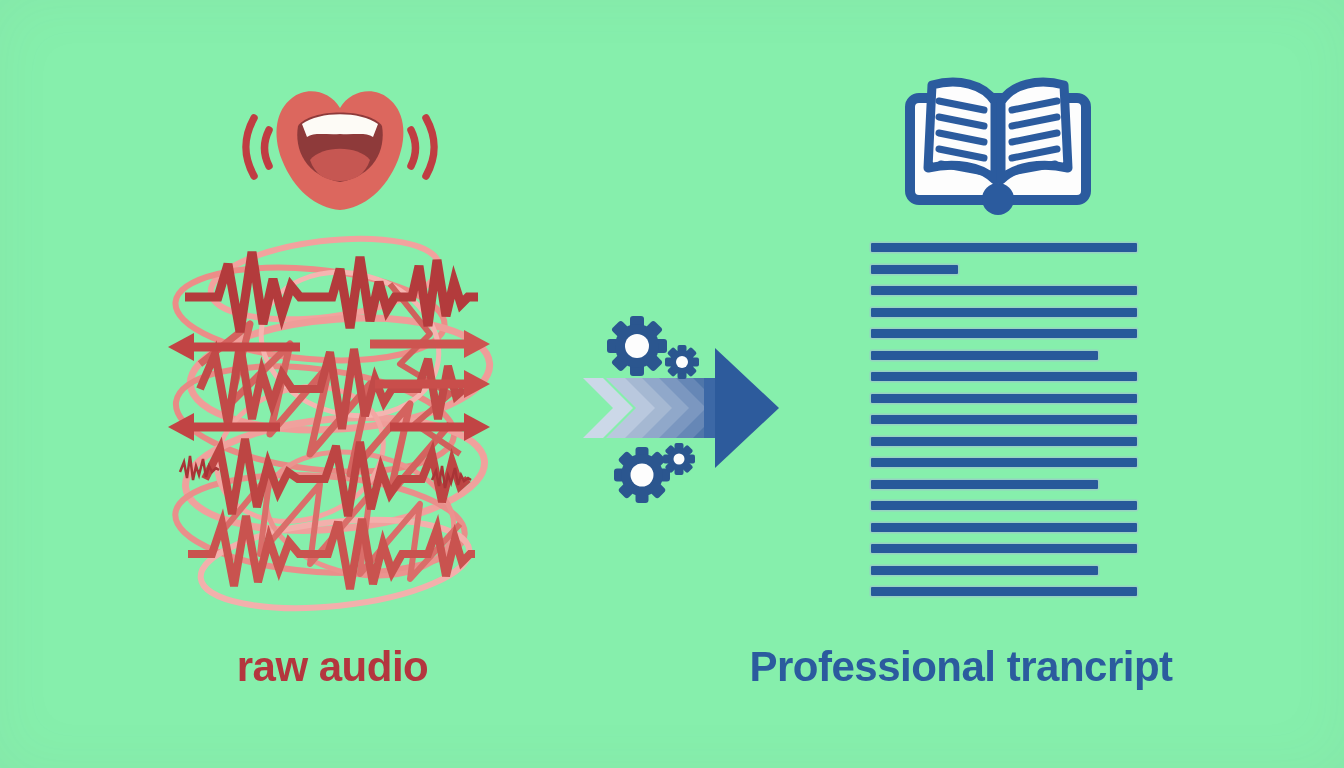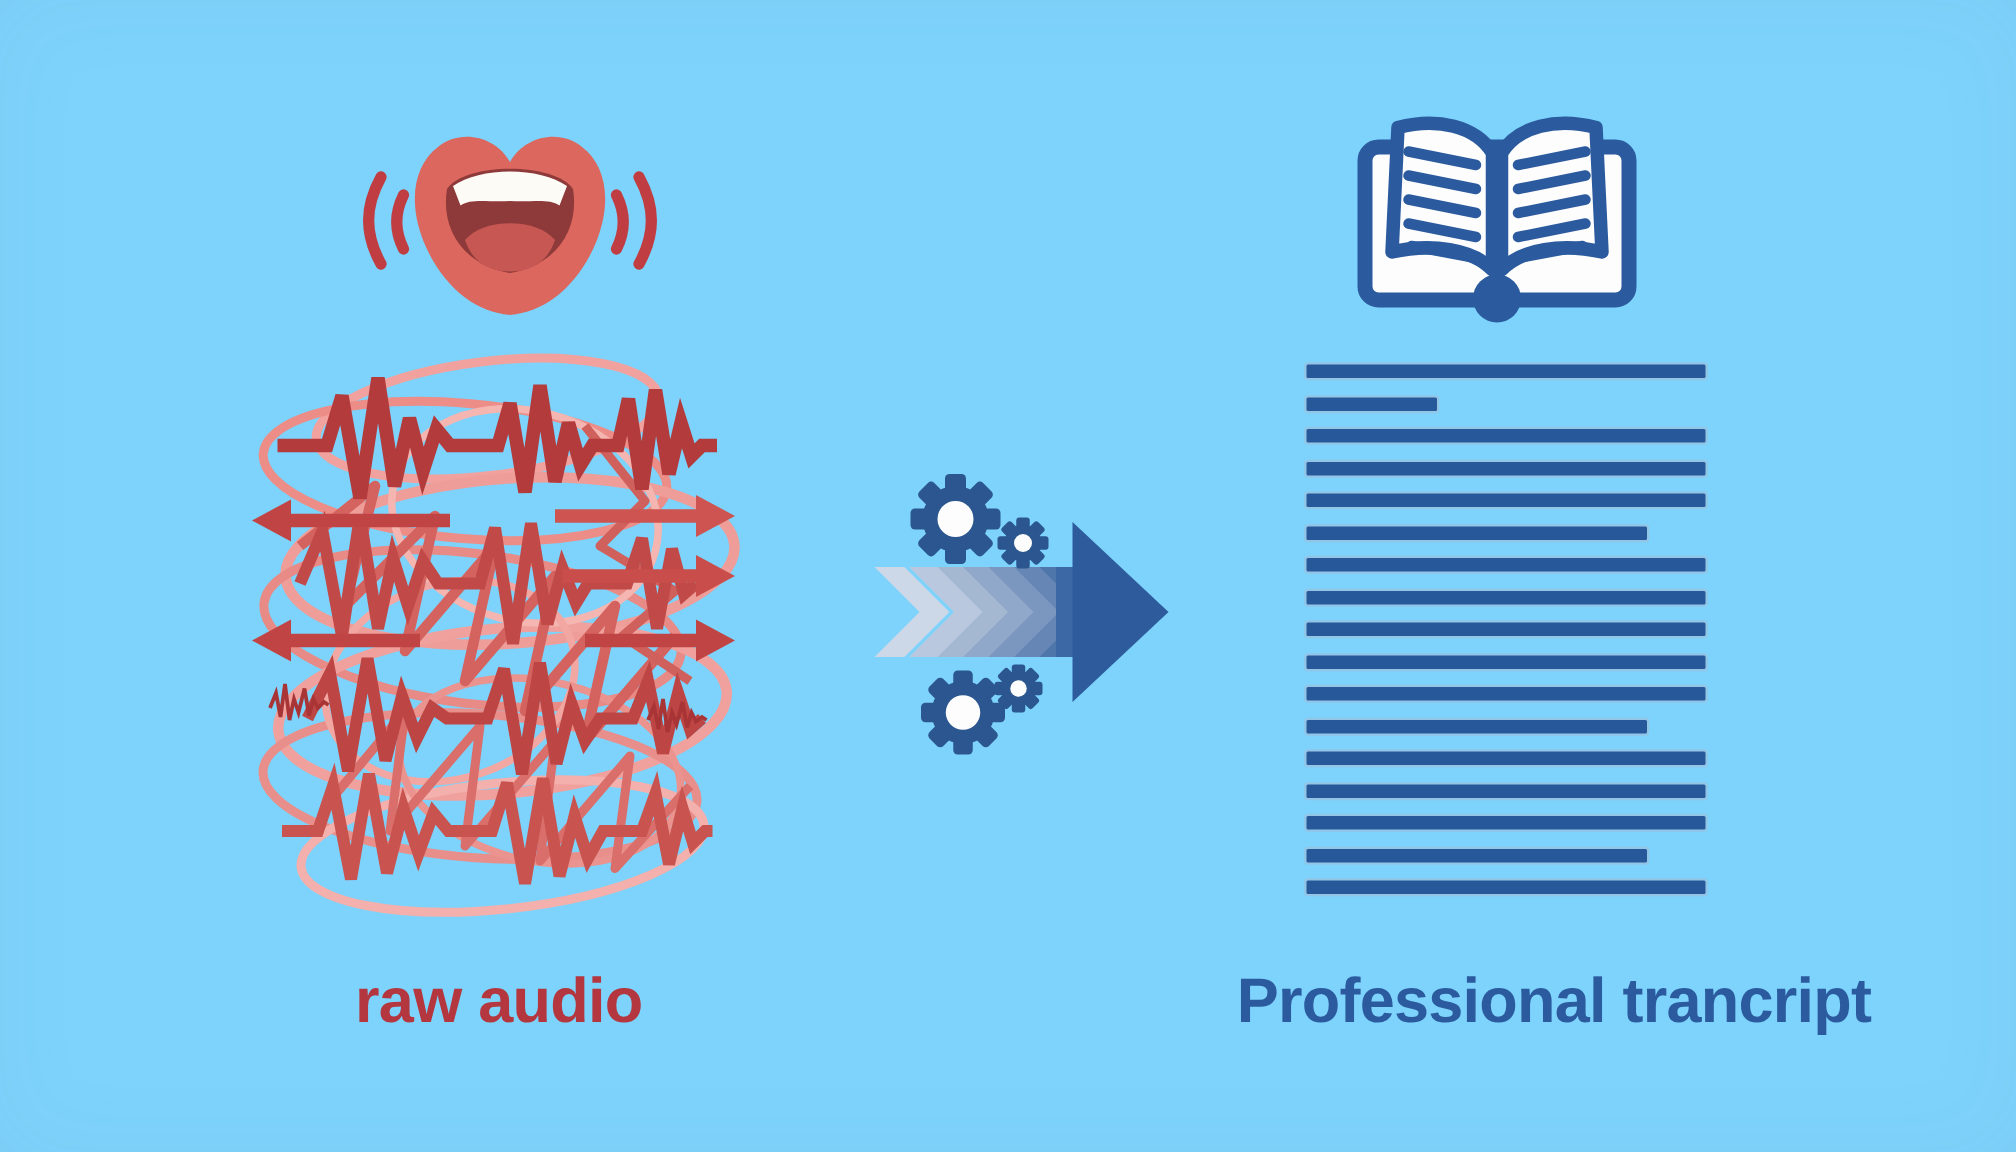--- a/index.html
+++ b/index.html
@@ -1,27 +1,27 @@
 <!DOCTYPE html>
 <html><head>
 <meta charset="utf-8">
 <style>
   html,body{margin:0;padding:0;background:#e8e8e8;}
   .canvas{
-    position:relative;width:1344px;height:768px;background:#7dd3fc;
+    position:relative;width:1344px;height:768px;background:#86efac;
     overflow:hidden;font-family:"Liberation Sans",sans-serif;
     box-shadow:inset 0 0 60px rgba(120,120,130,0.06);
   }
   .abs{position:absolute;}
   .label{
     font-weight:700;text-align:center;letter-spacing:-0.5px;
     font-size:42px;line-height:1.1;
   }
   #raw-audio-label{left:160px;top:644px;width:345px;}
-  #transcript-label{left:786px;top:644px;width:500px;}
+  #transcript-label{left:711px;top:644px;width:500px;}
   #text-lines{left:871px;top:243px;width:266px;}
   .paragraph + .paragraph{margin-top:9px;}
   .text-line{
     height:9px;margin-bottom:12.5px;border-radius:1px;
     box-shadow:0 0 0 1.5px rgba(165,186,214,0.55);
   }
 </style>
 </head>
 <body>
 

